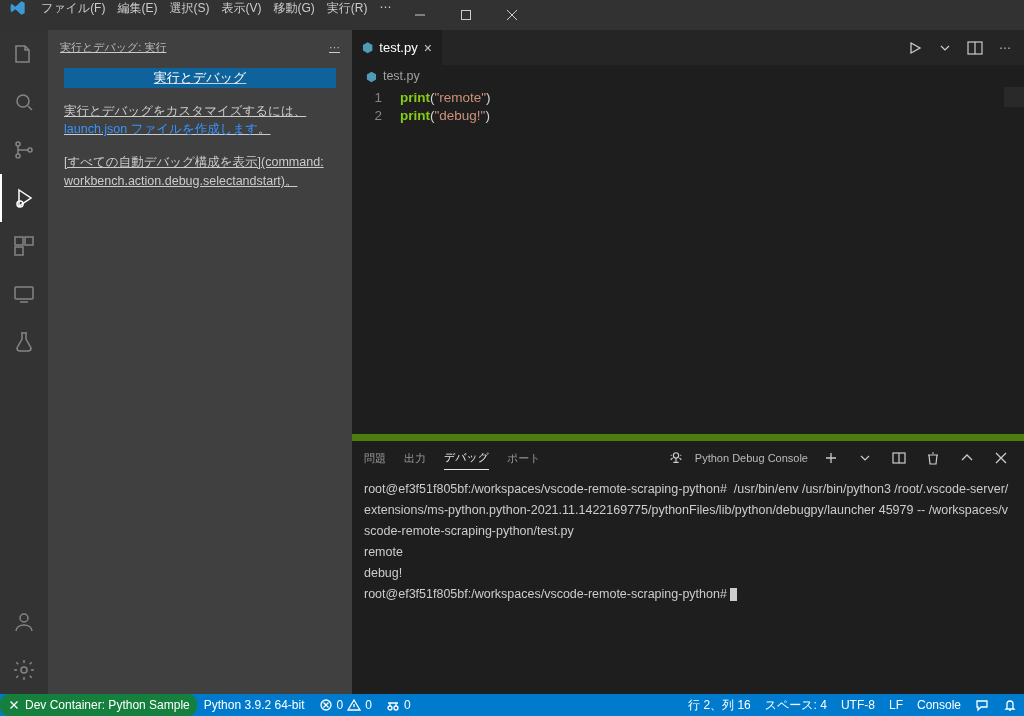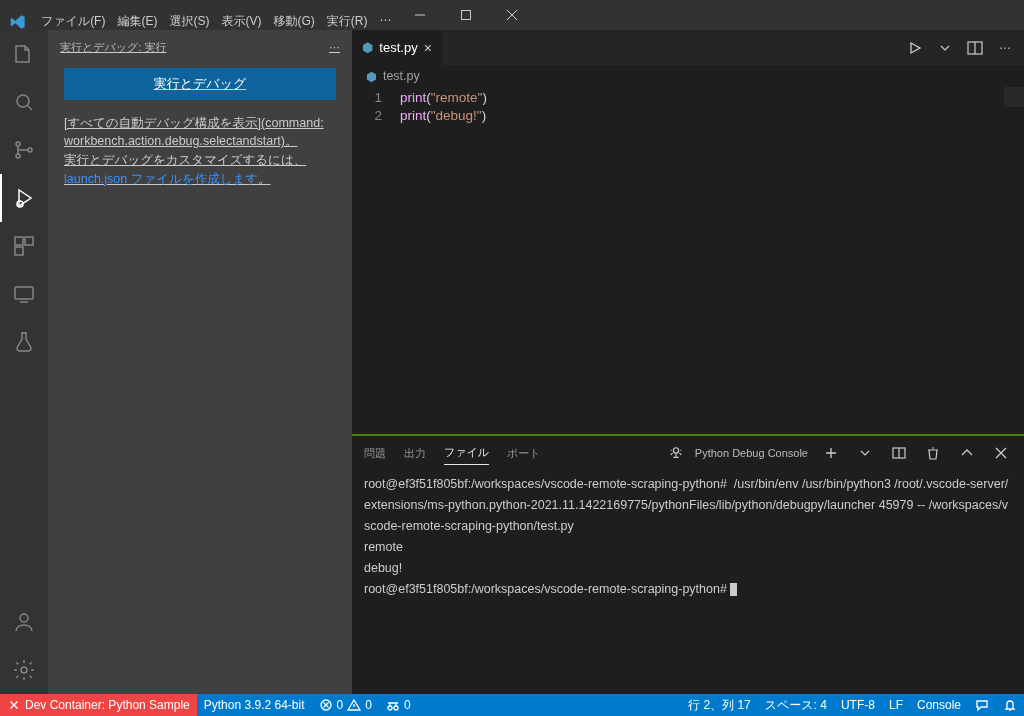--- a/index.html
+++ b/index.html
@@ -1,61 +1,61 @@
 <!DOCTYPE html>
 <html><head>
 <meta charset="utf-8">
 <style>
 * { margin: 0; padding: 0; box-sizing: border-box; font-family: "Segoe UI", "Yu Gothic UI", sans-serif; }
 body { width: 1024px; height: 716px; background: #1e1e1e; color: #cccccc; overflow: hidden; display: flex; flex-direction: column; font-size: 12px; }
-.titlebar { height: 30px; background: #323233; display: flex; align-items: flex-end; color: #ccc; font-size: 12px; }
+.titlebar { height: 30px; background: #323233; display: flex; align-items: flex-start; color: #ccc; font-size: 12px; }
 .titlebar .logo { width: 35px; display:flex; align-items:center; justify-content:center; }
 .titlebar .menus { display: flex; }
 .titlebar .menus span { padding: 0 6px; cursor: default; }
 .titlebar .title { flex: 1; text-align: center; opacity: .85; overflow:hidden; text-overflow:ellipsis; white-space:nowrap; padding: 0 10px;}
 .titlebar .wincontrols { display:flex; }
 .titlebar .wincontrols div { width: 46px; height:30px; display:flex; align-items:center; justify-content:center; }
 .main { flex:1; display:flex; min-height:0; }
 .activitybar { width: 48px; background: #333333; display:flex; flex-direction:column; align-items:center; }
 .activitybar .top { flex:1; display:flex; flex-direction:column; }
 .activitybar .icon { width:48px; height:48px; display:flex; align-items:center; justify-content:center; color:#858585; }
 .activitybar .icon.active { color:#fff; border-left: 2px solid #fff; }
 .sidebar { width: 304px; background: #404040; display:flex; flex-direction:column;text-decoration:underline; }
 .sidebar-header { height: 34px; display:flex; align-items:center; padding: 0 12px; color:#bbb; font-size:11px; justify-content:space-between;}
 .sidebar-content { padding: 4px 16px; font-size:12.5px; line-height:1.5; color:#ccc; }
-.run-btn { display:block; width:100%; background:#0e639c; color:#fff; text-align:center; padding:6px 0; margin: 0 0 14px 0; font-size:13px; }
+.run-btn { display:block; width:100%; background:#0e639c; color:#fff; text-align:center; padding:0 0; margin: 0 0 14px 0; font-size:13px; }
 .sidebar-content a { color:#3794ff; text-decoration:none; }
 .editor-area { flex:1; display:flex; flex-direction:column; min-width:0; }
 .tabs { height: 35px; background:#252526; display:flex; align-items:stretch; }
 .tab { background:#1e1e1e; display:flex; align-items:center; padding:0 10px; gap:6px; font-size:13px; color:#fff; border-right:1px solid #252526;}
 .tab .icon { color:#519aba; }
 .tab .close { color:#ccc; font-size:14px; }
 .tab-actions { margin-left:auto; display:flex; align-items:center; padding-right:6px; gap:4px; color:#bbb; }
 .tab-actions > div { width:26px; height:26px; display:flex; align-items:center; justify-content:center; }
 .breadcrumbs { height:22px; padding-left: 14px; font-size:12.5px; color:#a0a0a0; display:flex; align-items:center; gap:6px; background:#1e1e1e; }
 .breadcrumbs .icon { color:#519aba; }
 .code { flex:1; display:flex; font-family: Consolas, "Courier New", monospace; font-size:13.5px; background:#1e1e1e; line-height:18px; position:relative;}
 .gutter { width: 48px; text-align:right; color:#858585; padding: 2px 18px 0 0; }
 .codelines { padding-top:2px; }
-.codelines .kw { color:#f0abfc; }
+.codelines .kw { color:#84cc16;font-weight:bold; }
 .codelines .pn { color:#d4d4d4; }
 .codelines .str { color:#ce9178; }
 .minimap { position:absolute; top:0; right:0; width:20px; height:20px; background:rgba(120,120,120,.12); }
-.panel { height: 260px; border-top:2px solid #4d7c0f; background:#1e1e1e; display:flex; flex-direction:column; }
+.panel { height: 260px; border-top:7px solid #4d7c0f; background:#1e1e1e; display:flex; flex-direction:column; }
 .panel-tabs { height:34px; display:flex; align-items:center; padding:0 12px; gap:18px; font-size:11px; color:#969696; }
 .panel-tabs .ptab { padding:4px 0; }
 .panel-tabs .ptab.active { color:#e7e7e7; border-bottom:1px solid #e7e7e7; }
 .panel-tabs .spacer { flex:1; }
 .panel-tabs .pact { display:flex; align-items:center; gap:12px; color:#bbb; }
 .panel-tabs .pact .pic { width:22px; height:22px; display:flex; align-items:center; justify-content:center; }
 .terminal-body { flex:1; padding: 4px 12px; font-family: Consolas, "Courier New", monospace; font-size:12.5px; color:#ccc; white-space:pre-wrap; word-break:break-all; line-height:20px; }
 .terminal-body .prompt { color:#ccc; }
 .terminal-body .cursor { display:inline-block; width:7px; height:13px; background:#ccc; vertical-align:middle; }
 .statusbar { height:22px; background:#007acc; color:#fff; display:flex; align-items:center; font-size:12px; }
-.statusbar .remote { background:#ef4444; height:100%; display:flex; align-items:center; padding:0 8px; gap:4px; }
+.statusbar .remote { background:#15803d; height:100%; display:flex; align-items:center; padding:0 8px; gap:4px;border-radius:9px; }
 .statusbar .sbitem { padding:0 7px; display:flex; align-items:center; gap:4px; height:100%; }
 .statusbar .spacer { flex:1; }
 svg { display:block; }
 </style>
 </head>
 <body>
 
 <div class="titlebar">
   <div class="logo">
     <svg width="16" height="16" viewBox="0 0 24 24">
@@ -153,24 +153,24 @@
       </div>
   </div>
 
   <div class="sidebar">
     <div class="sidebar-header">
       <span>実行とデバッグ: 実行</span>
       <span>⋯</span>
     </div>
     <div class="sidebar-content">
       <div class="run-btn">実行とデバッグ</div>
-      <p style="margin-top:14px;">[すべての自動デバッグ構成を表示](command: workbench.action.debug.selectandstart)。</p>
       <p>
         <span>実行とデバッグをカスタマイズするには、</span><a href="#">launch.json ファイルを作成します</a><span>。</span>
       </p>
+      <p style="margin-top:14px;">[すべての自動デバッグ構成を表示](command: workbench.action.debug.selectandstart)。</p>
     </div>
   </div>
 
   <div class="editor-area">
     <div class="tabs">
       <div class="tab">
         <span class="icon">⬢</span>
         <span>test.py</span>
         <span class="close">×</span>
       </div>
@@ -207,21 +207,21 @@
         <div><span class="kw">print</span><span class="pn">(</span><span class="str">"remote"</span><span class="pn">)</span></div>
         <div><span class="kw">print</span><span class="pn">(</span><span class="str">"debug!"</span><span class="pn">)</span></div>
       </div>
       <div class="minimap"></div>
     </div>
 
     <div class="panel">
       <div class="panel-tabs">
         <span class="ptab">問題</span>
         <span class="ptab">出力</span>
-        <span class="ptab active">ファイル</span>
+        <span class="ptab active">デバッグ</span>
         <span class="ptab">ポート</span>
         <div class="spacer"></div>
         <div class="pact">
           <span>
               <svg width="14" height="14" viewBox="0 0 16 16" fill="none" stroke="#ccc" stroke-width="1.3">
                 <circle cx="8" cy="5" r="3"></circle>
                 <path d="M4 8l-2 2M12 8l2 2M8 8v5M5 13h6M3 5h-1M14 5h-1"></path>
               </svg>
             </span>
           <span>Python Debug Console</span>
@@ -288,21 +288,21 @@
   </div>
   <div class="sbitem">
     <svg width="14" height="14" viewBox="0 0 14 14" fill="none" stroke="#fff" stroke-width="1.3">
         <circle cx="4" cy="10" r="2"></circle>
         <circle cx="10" cy="10" r="2"></circle>
         <path d="M4 8V5M10 8V5M2 5h10"></path>
       </svg>
       <span>0</span>
   </div>
   <div class="spacer"></div>
-  <div class="sbitem">行 2、列 17</div>
+  <div class="sbitem">行 2、列 16</div>
   <div class="sbitem">スペース: 4</div>
   <div class="sbitem">UTF-8</div>
   <div class="sbitem">LF</div>
   <div class="sbitem">Console</div>
   <div class="sbitem">
       <svg width="14" height="14" viewBox="0 0 14 14" fill="none" stroke="#fff" stroke-width="1.3">
         <path d="M2 3h10v6H6l-3 3V9H2z"></path>
       </svg>
     </div>
   <div class="sbitem">

